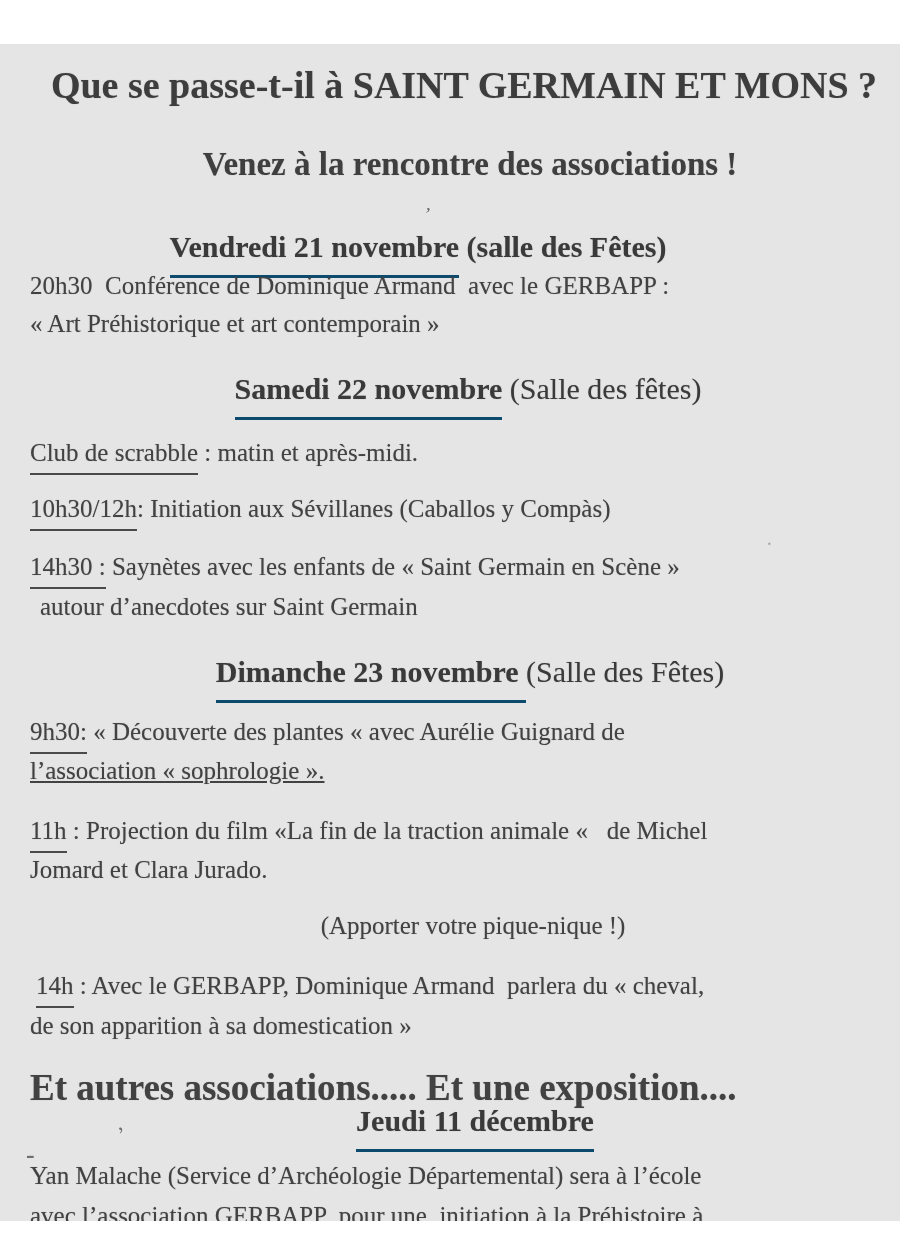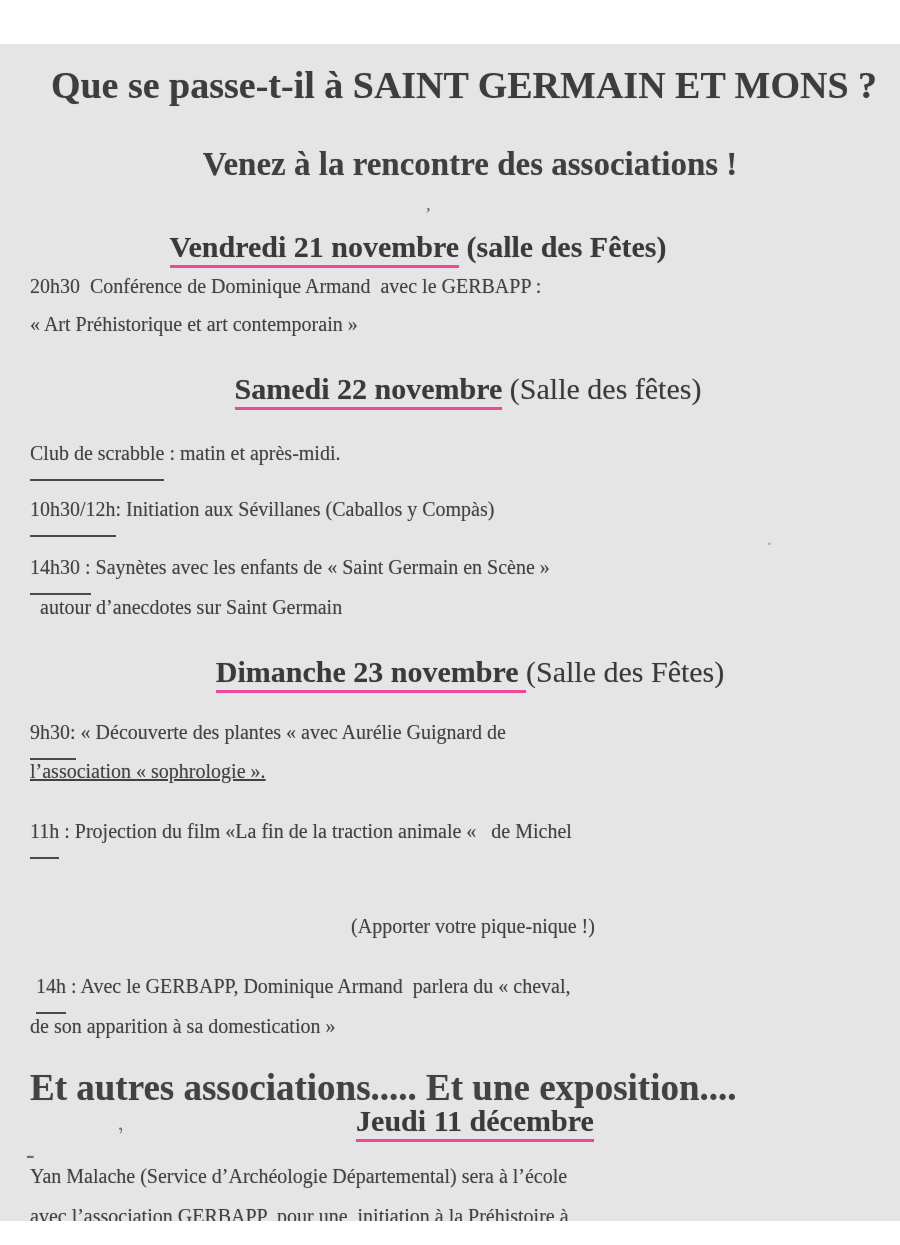--- a/index.html
+++ b/index.html
@@ -10,32 +10,32 @@
   }
   #page{
     position:relative;width:900px;height:1177px;
     background:#e5e5e5;
     overflow:hidden;
     color:#424242;
     margin-top:44px;
   }
   .ln{
     position:absolute;margin:0;white-space:pre;
-    font-size:20px;line-height:38px;
+    font-size:25px;line-height:38px;
     text-shadow:0 0 1px rgba(70,70,70,.38);
   }
   .left{left:30px;}
   .center{left:0;width:100%;text-align:center;}
   .bold{font-weight:bold;}
   .title{font-size:38px;line-height:46px;font-weight:bold;color:#3d3d3d;}
   .subtitle{font-size:33px;line-height:42px;font-weight:bold;color:#3f3f3f;}
   .head{font-size:30px;line-height:38px;font-weight:bold;color:#3a3a3a;}
-  .hu{border-bottom:3px solid #ec4899;padding-bottom:2px;}
+  .hu{border-bottom:3px solid #0c4a6e;padding-bottom:12px;}
   .hrest-reg{font-weight:normal;}
-  .u{border-bottom:2px solid #4a4a4a;padding-bottom:15px;}
+  .u{border-bottom:2px solid #4a4a4a;padding-bottom:7px;}
   .artifact{
     position:absolute;font-size:20px;color:#6f6f6f;
     text-shadow:none;line-height:1;
   }
   
   #t-title   {top:18px;margin-left:14px;}
   #t-sub     {top:99px;margin-left:20px;}
   #h-ven     {top:184px;margin-left:-32px;}
   #l-conf1   {top:223px;}
   #l-conf2   {top:261px;}
@@ -78,20 +78,21 @@
   <p class="ln center head" id="h-sam"><span class="hu">Samedi 22 novembre</span><span class="hrest-reg"> (Salle des fêtes)</span></p>
   <p class="ln left" id="l-scrab"><span class="u">Club de scrabble</span><span> : matin et après-midi.</span></p>
   <p class="ln left" id="l-sevil"><span class="u">10h30/12h</span><span>: Initiation aux Sévillanes (Caballos y Compàs)</span></p>
   <p class="ln left" id="l-sayn1"><span class="u">14h30 :</span><span> Saynètes avec les enfants de « Saint Germain en Scène »</span></p>
   <p class="ln" id="l-sayn2"><span>autour d’anecdotes sur Saint Germain</span></p>
 
   <p class="ln center head" id="h-dim"><span class="hu">Dimanche 23 novembre </span><span class="hrest-reg">(Salle des Fêtes)</span></p>
   <p class="ln left" id="l-plant1"><span class="u">9h30:</span><span> « Découverte des plantes « avec Aurélie Guignard de</span></p>
   <p class="ln left" id="l-plant2"><span>l’association « sophrologie ».</span></p>
   <p class="ln left" id="l-film1"><span class="u">11h</span><span> : Projection du film «La fin de la traction animale «   de Michel</span></p>
+  <p class="ln left" id="l-film2"><span>Jomard et Clara Jurado.</span></p>
   <p class="ln center" id="l-picnic"><span>(Apporter votre pique-nique !)</span></p>
   <p class="ln" id="l-chev1"><span class="u">14h</span><span> : Avec le GERBAPP, Dominique Armand  parlera du « cheval,</span></p>
   <p class="ln left" id="l-chev2"><span>de son apparition à sa domestication »</span></p>
 
   <p class="ln left bold" id="l-autres"><span>Et autres associations..... Et une exposition....</span></p>
   <p class="ln center head" id="h-jeudi"><span class="hu">Jeudi 11 décembre</span></p>
   <p class="ln left" id="l-yan2"><span>avec l’association GERBAPP  pour une  initiation à la Préhistoire à</span></p>
   <p class="ln left" id="l-yan1"><span>Yan Malache (Service d’Archéologie Départemental) sera à l’école</span></p>
   <p class="ln left" id="l-yan3"><span>travers les objets.</span></p>
 

